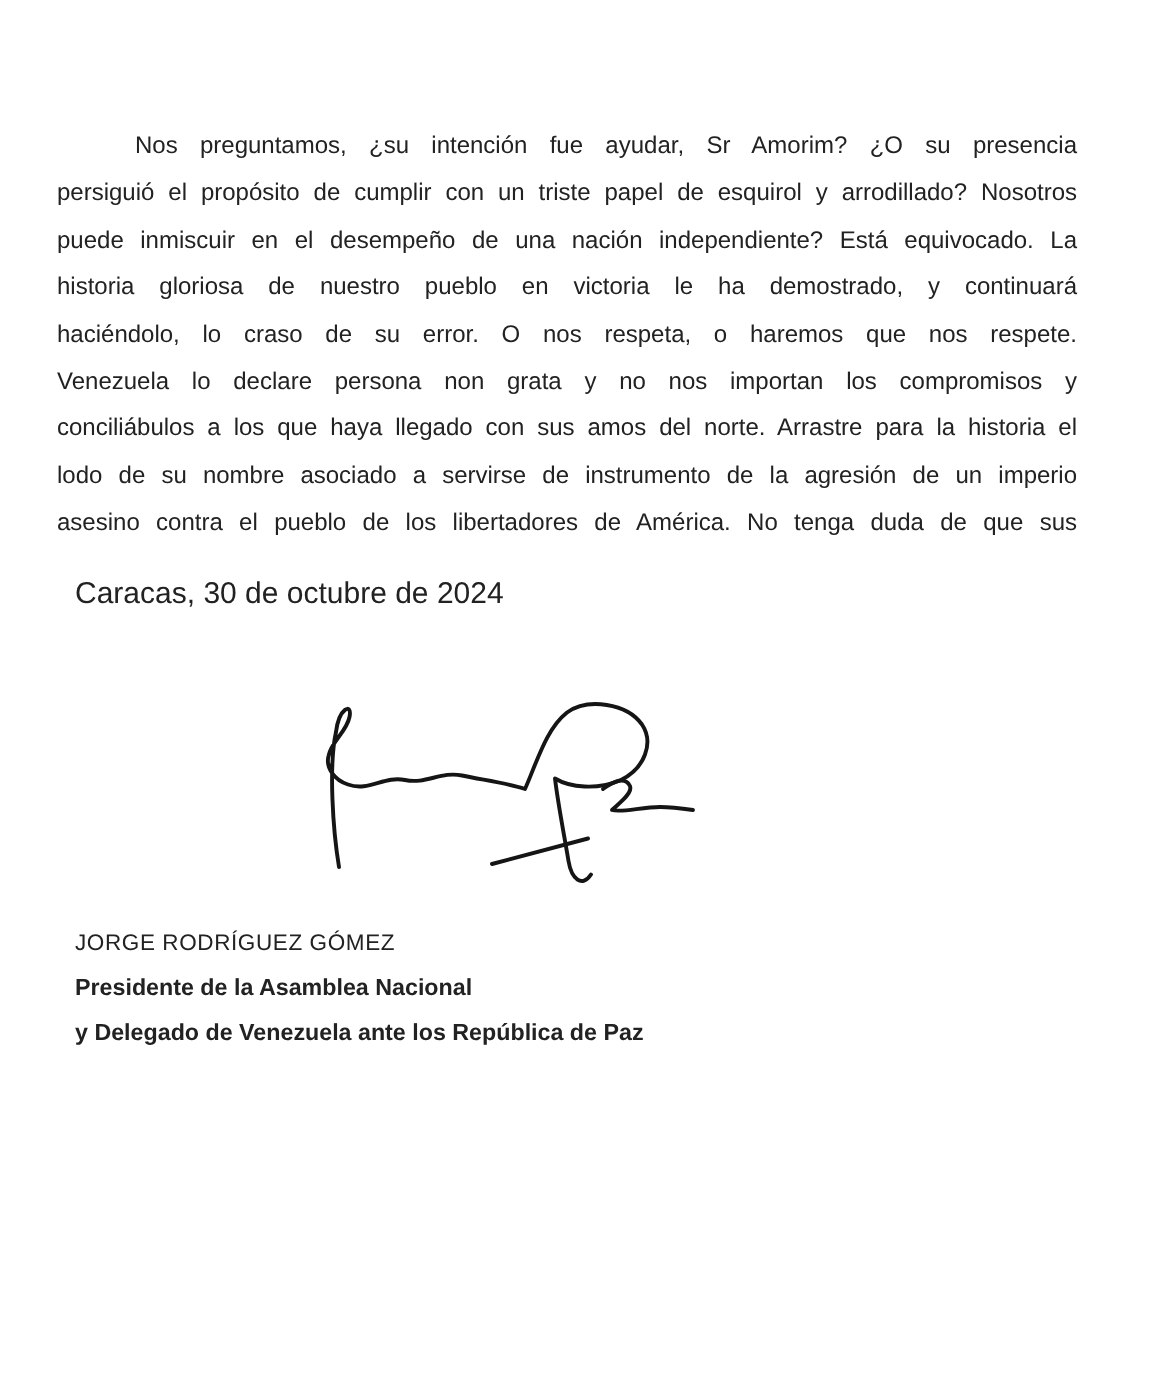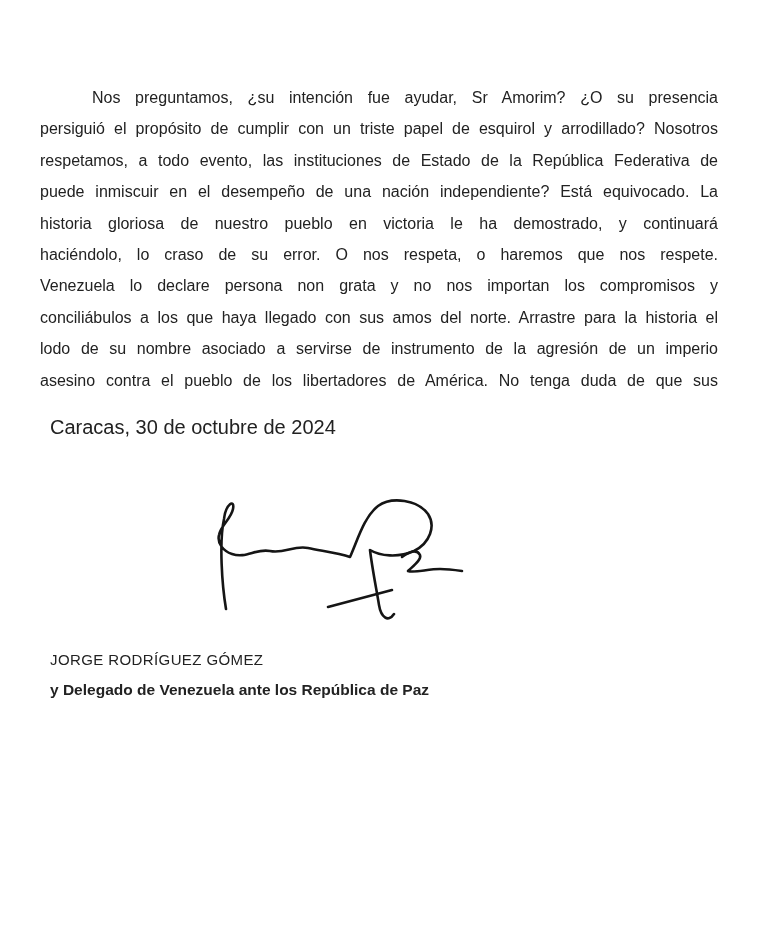--- a/index.html
+++ b/index.html
@@ -11,24 +11,23 @@
     position: relative;
     width: 768px;
     height: 925px;
     margin: 0 auto;
     background: #ffffff;
     font-family: "Liberation Sans", "DejaVu Sans", sans-serif;
     color: #222222;
     overflow: hidden;
   }
   .body-text {
-    padding: 82px 50px 0 20px;
+    padding: 82px 50px 0 38px;
     font-size: 16px;
     line-height: 31.4px;
-    margin-left: 20px;
   }
   .body-line {
     text-align: justify;
     text-align-last: justify;
     word-spacing: 1px;
   }
   .body-line.first {
     text-indent: 52px;
   }
   .body-line.last {
@@ -62,21 +61,20 @@
   }
 </style>
 </head>
 <body>
 
 <div class="page">
 
   <div class="body-text">
     <div class="body-line first">Nos preguntamos, ¿su intención fue ayudar, Sr Amorim? ¿O su presencia</div>
     <div class="body-line">persiguió el propósito de cumplir con un triste papel de esquirol y arrodillado? Nosotros</div>
-    <div class="body-line">respetamos, a todo evento, las instituciones de Estado de la República Federativa de</div>
     <div class="body-line">puede inmiscuir en el desempeño de una nación independiente? Está equivocado. La</div>
     <div class="body-line">historia gloriosa de nuestro pueblo en victoria le ha demostrado, y continuará</div>
     <div class="body-line">haciéndolo, lo craso de su error. O nos respeta, o haremos que nos respete.</div>
     <div class="body-line">Venezuela lo declare persona non grata y no nos importan los compromisos y</div>
     <div class="body-line">conciliábulos a los que haya llegado con sus amos del norte. Arrastre para la historia el</div>
     <div class="body-line">lodo de su nombre asociado a servirse de instrumento de la agresión de un imperio</div>
     <div class="body-line">asesino contra el pueblo de los libertadores de América. No tenga duda de que sus</div>
   </div>
 
   <div class="date-line">Caracas, 30 de octubre de 2024</div>
@@ -99,16 +97,17 @@
     <path d="M 128 120 L 192 103" stroke="#151515" stroke-width="2.6" stroke-linecap="round"></path>
     <path d="M 202 70
              C 210 64, 217 62, 220 68
              C 222 73, 212 80, 208 84
              C 214 86, 228 82, 240 82
              C 248 82, 255 83, 262 84" stroke="#151515" stroke-width="2.6" stroke-linecap="round" stroke-linejoin="round"></path>
   </svg>
 
   <div class="sig-text">
     <div class="sig-name">JORGE RODRÍGUEZ GÓMEZ</div>
+    <div class="sig-title">Presidente de la Asamblea Nacional</div>
     <div class="sig-title">y Delegado de Venezuela ante los República de Paz</div>
   </div>
 
 </div>
 
 </body></html>

